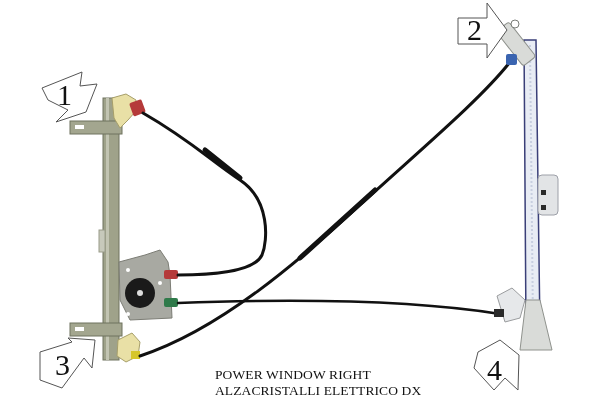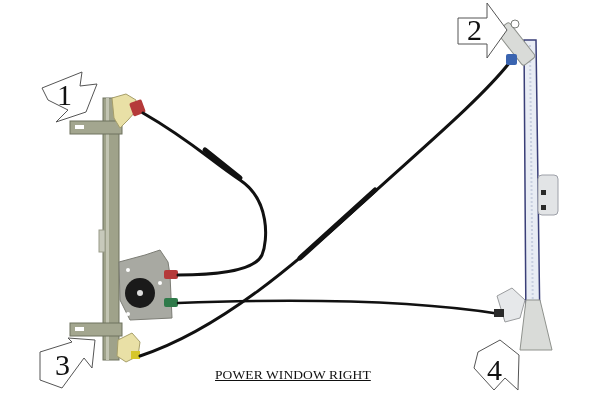--- a/index.html
+++ b/index.html
@@ -1,20 +1,20 @@
 <!DOCTYPE html>
 <html><head>
 <meta charset="utf-8">
 <style>
   html, body { margin: 0; padding: 0; background: #ffffff; }
   body { width: 600px; height: 400px; position: relative; overflow: hidden; font-family: "Liberation Serif", serif; }
   .stage { position: absolute; left: 0; top: 0; width: 600px; height: 400px; }
   svg.photo { position: absolute; left: 0; top: 0; }
   .callout-num { position: absolute; font-family: "Liberation Serif", serif; font-size: 30px; color: #111; line-height: 1; }
-  .caption { position: absolute; left: 215px; top: 367px; font-family: "Liberation Serif", serif; font-size: 13.5px; line-height: 16px; color: #111; letter-spacing: 0.1px; text-decoration: underline; }
+  .caption { position: absolute; left: 215px; top: 367px; font-family: "Liberation Serif", serif; font-size: 13.5px; line-height: 16px; color: #111; letter-spacing: 0.1px; }
   .caption div { white-space: nowrap; }
 </style>
 </head>
 <body>
 
 <div class="stage">
   <svg class="photo" width="600" height="400" viewBox="0 0 600 400">
 
     <g>
       <rect x="103" y="98" width="16" height="262" fill="#9fa28a" stroke="#6f735e" stroke-width="1"></rect>
@@ -98,14 +98,15 @@
     </g>
   </svg>
 
   <span class="callout-num" style="left:57px; top:80px;">1</span>
   <span class="callout-num" style="left:467px; top:15px;">2</span>
   <span class="callout-num" style="left:55px; top:350px;">3</span>
   <span class="callout-num" style="left:487px; top:355px;">4</span>
 
   <div class="caption">
     <div>POWER WINDOW RIGHT</div>
+    <div>ALZACRISTALLI ELETTRICO DX</div>
   </div>
 </div>
 
 </body></html>

